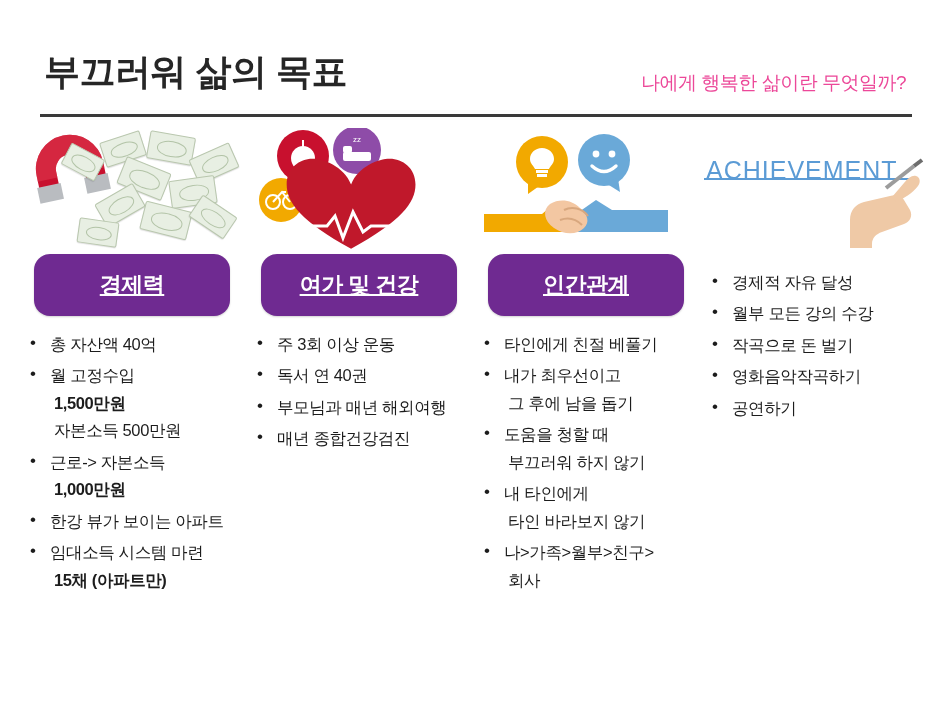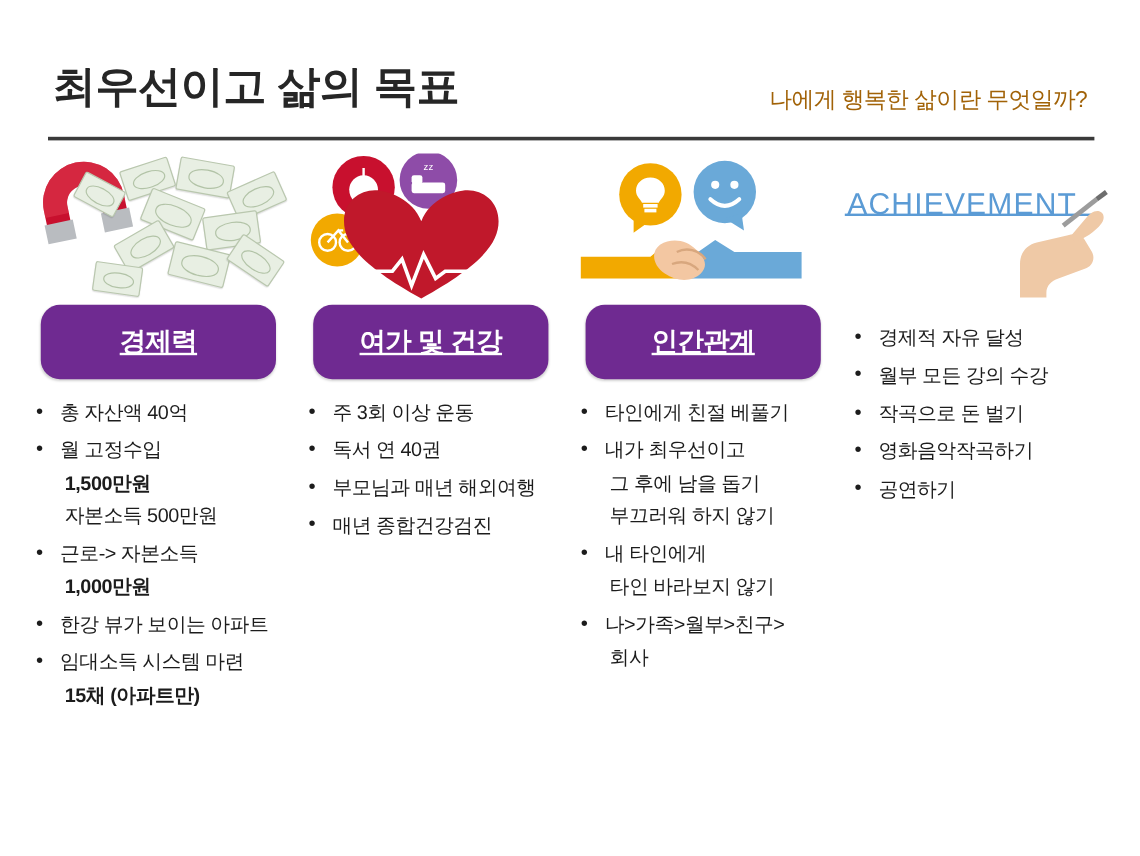--- a/index.html
+++ b/index.html
@@ -34,21 +34,21 @@
     font-size: 36px;
     font-weight: bold;
     color: #262626;
     letter-spacing: -0.5px;
   }
   .subtitle {
     position: absolute;
     right: 6px;
     top: 22px;
     font-size: 19px;
-    color: #a16207;
+    color: #ec4899;
     letter-spacing: -0.5px;
   }
   .title-rule {
     position: absolute;
     left: 0px;
     top: 66px;
     width: 872px;
     height: 3px;
     background: #3a3a3a;
   }
@@ -165,21 +165,21 @@
     width: 214px; height: 2px;
     background: #5b9bd5;
   }
 </style>
 </head>
 <body>
 
 <div class="slide">
 
   <div class="header">
-    <div class="title">최우선이고 삶의 목표</div>
+    <div class="title">부끄러워 삶의 목표</div>
     <div class="subtitle">나에게 행복한 삶이란 무엇일까?</div>
     <div class="title-rule"></div>
   </div>
 
   <div class="columns">
 
     <div class="col col-0">
       <div class="art">
         <div class="magnet-art">
           <svg width="222" height="118" viewBox="0 0 222 118">
@@ -286,20 +286,21 @@
             <path d="M92,82 c8,-4 18,-2 24,6" stroke="#d8a77e" stroke-width="2" fill="none"></path>
             <path d="M88,92 c8,-3 16,-1 22,5" stroke="#d8a77e" stroke-width="2" fill="none"></path>
           </svg>
         </div>
       </div>
       <div class="badge">인간관계</div>
       <ul class="bullets">
         <li class="bulleted"><span>타인에게 친절 베풀기</span></li>
         <li class="bulleted"><span>내가 최우선이고</span></li>
         <li class="cont"><span>그 후에 남을 돕기</span></li>
+        <li class="bulleted"><span>도움을 청할 때</span></li>
         <li class="cont"><span>부끄러워 하지 않기</span></li>
         <li class="bulleted"><span>내 타인에게</span></li>
         <li class="cont"><span>타인 바라보지 않기</span></li>
         <li class="bulleted"><span>나&gt;가족&gt;월부&gt;친구&gt;</span></li>
         <li class="cont"><span>회사</span></li>
       </ul>
     </div>
 
     <div class="col col-3">
       <div class="art">

